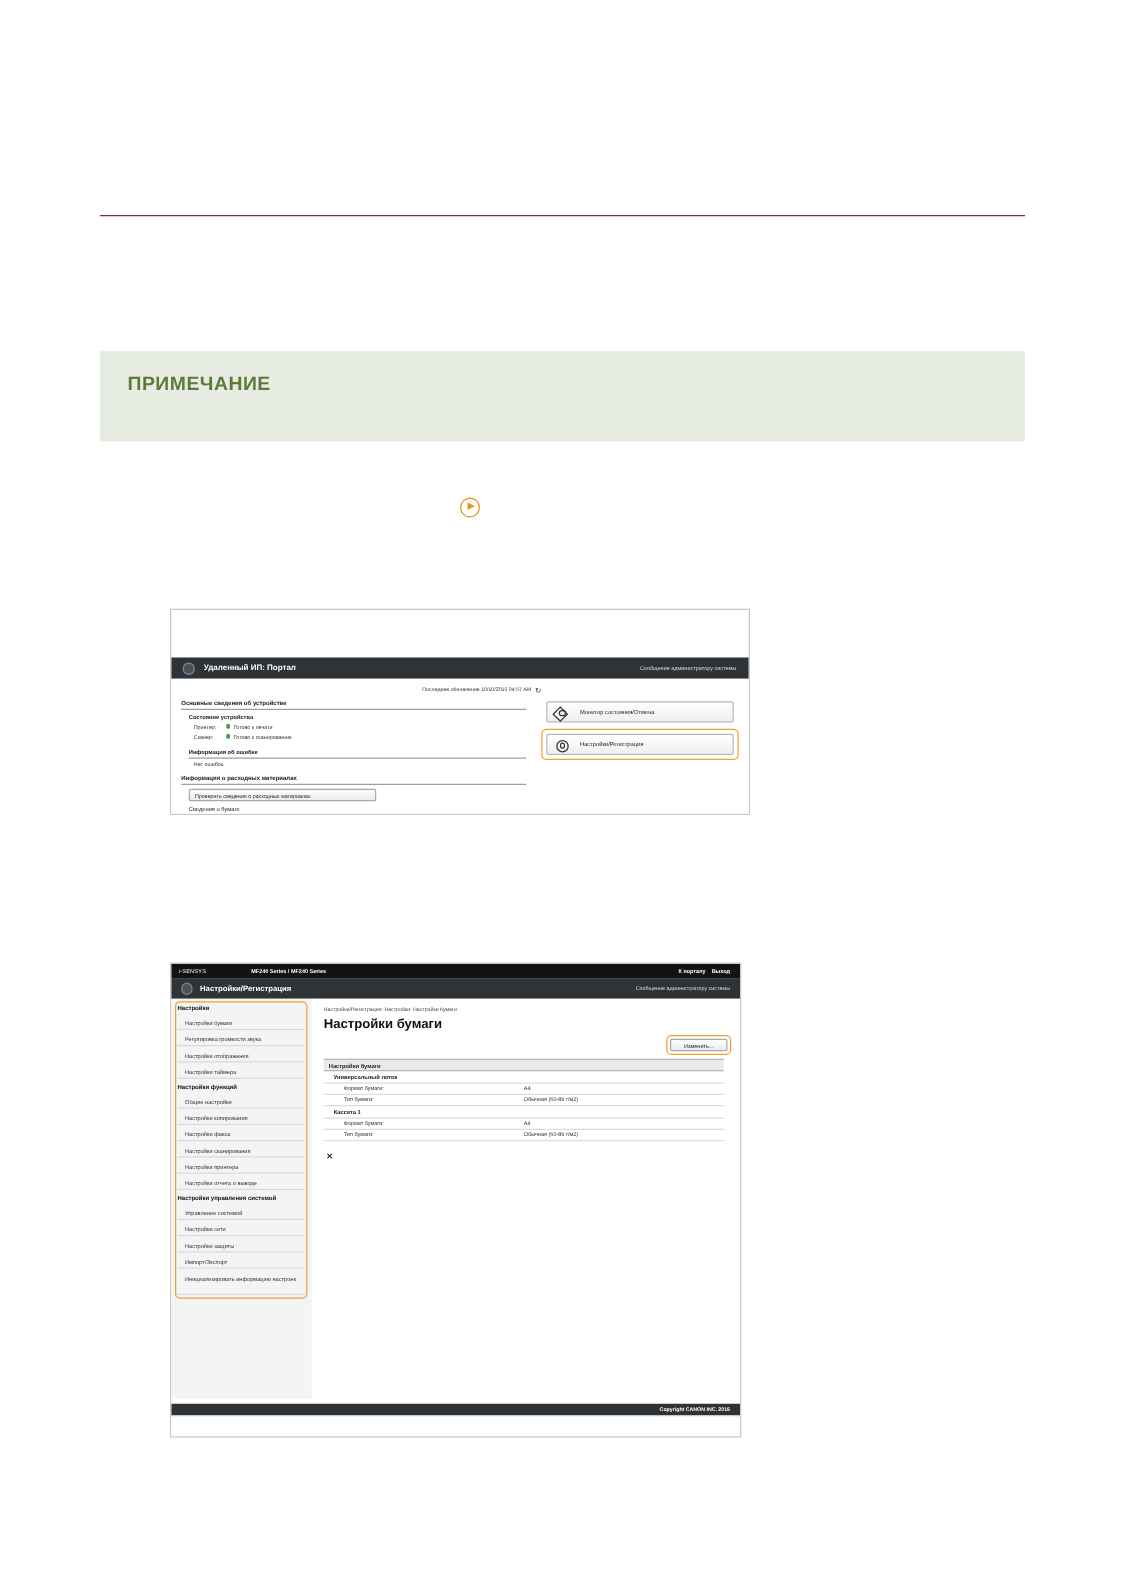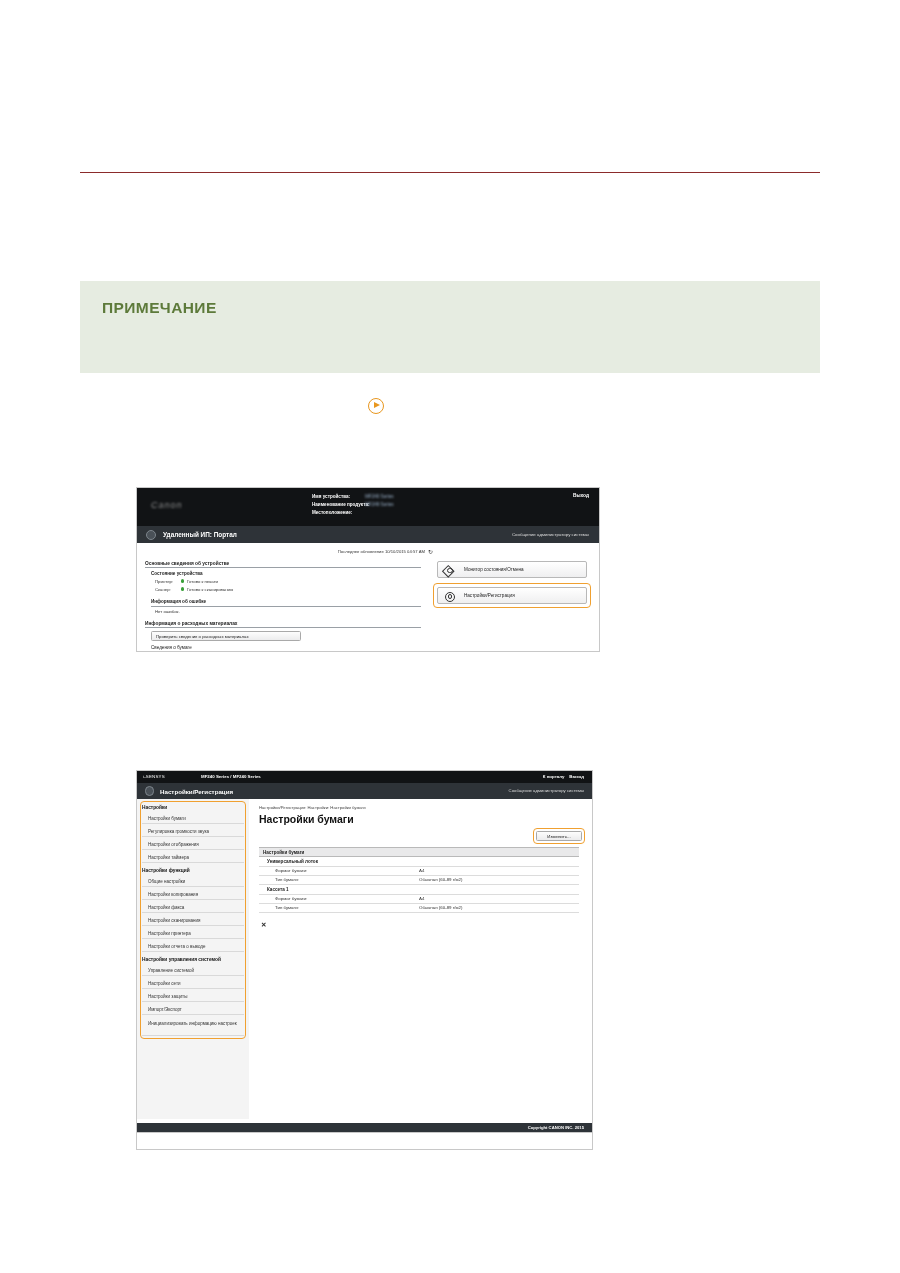--- a/index.html
+++ b/index.html
@@ -25,21 +25,21 @@
     height: 1px;
     background: #8b2b2b;
   }
 
   
   .note-box {
     position: absolute;
     left: 80px;
     top: 281px;
     width: 740px;
-    height: 92px;
+    height: 72px;
     background: #e6ece1;
   }
   .note-title {
     position: absolute;
     left: 22px;
     top: 18px;
     font-size: 15.5px;
     font-weight: bold;
     letter-spacing: 0.4px;
     color: #5d7a3a;
@@ -501,34 +501,20 @@
 <div class="top-rule"></div>
 
 <div class="note-box">
   <div class="note-title">ПРИМЕЧАНИЕ</div>
 </div>
 
 <div class="play-bullet"></div>
 
 <div class="fig1">
 
-  <div class="f1-head">
-    <div class="f1-logo">Canon</div>
-    <div class="f1-dev">
-      <div>Имя устройства:</div>
-      <div>Наименование продукта:</div>
-      <div>Местоположение:</div>
-    </div>
-    <div class="f1-devval">
-      <div>MF240 Series</div>
-      <div>MF249 Series</div>
-      <div></div>
-    </div>
-    <div class="f1-logout">Выход</div>
-  </div>
 
   <div class="f1-bar">
     <div class="f1-bar-icon"></div>
     <div class="f1-bar-title">Удаленный ИП: Портал</div>
     <div class="f1-bar-right">Сообщение администратору системы</div>
   </div>
 
   <div class="f1-body">
     <div class="f1-update">Последнее обновление 10/10/2015 04:57 AM</div>
     <div class="f1-refresh">↻</div>

